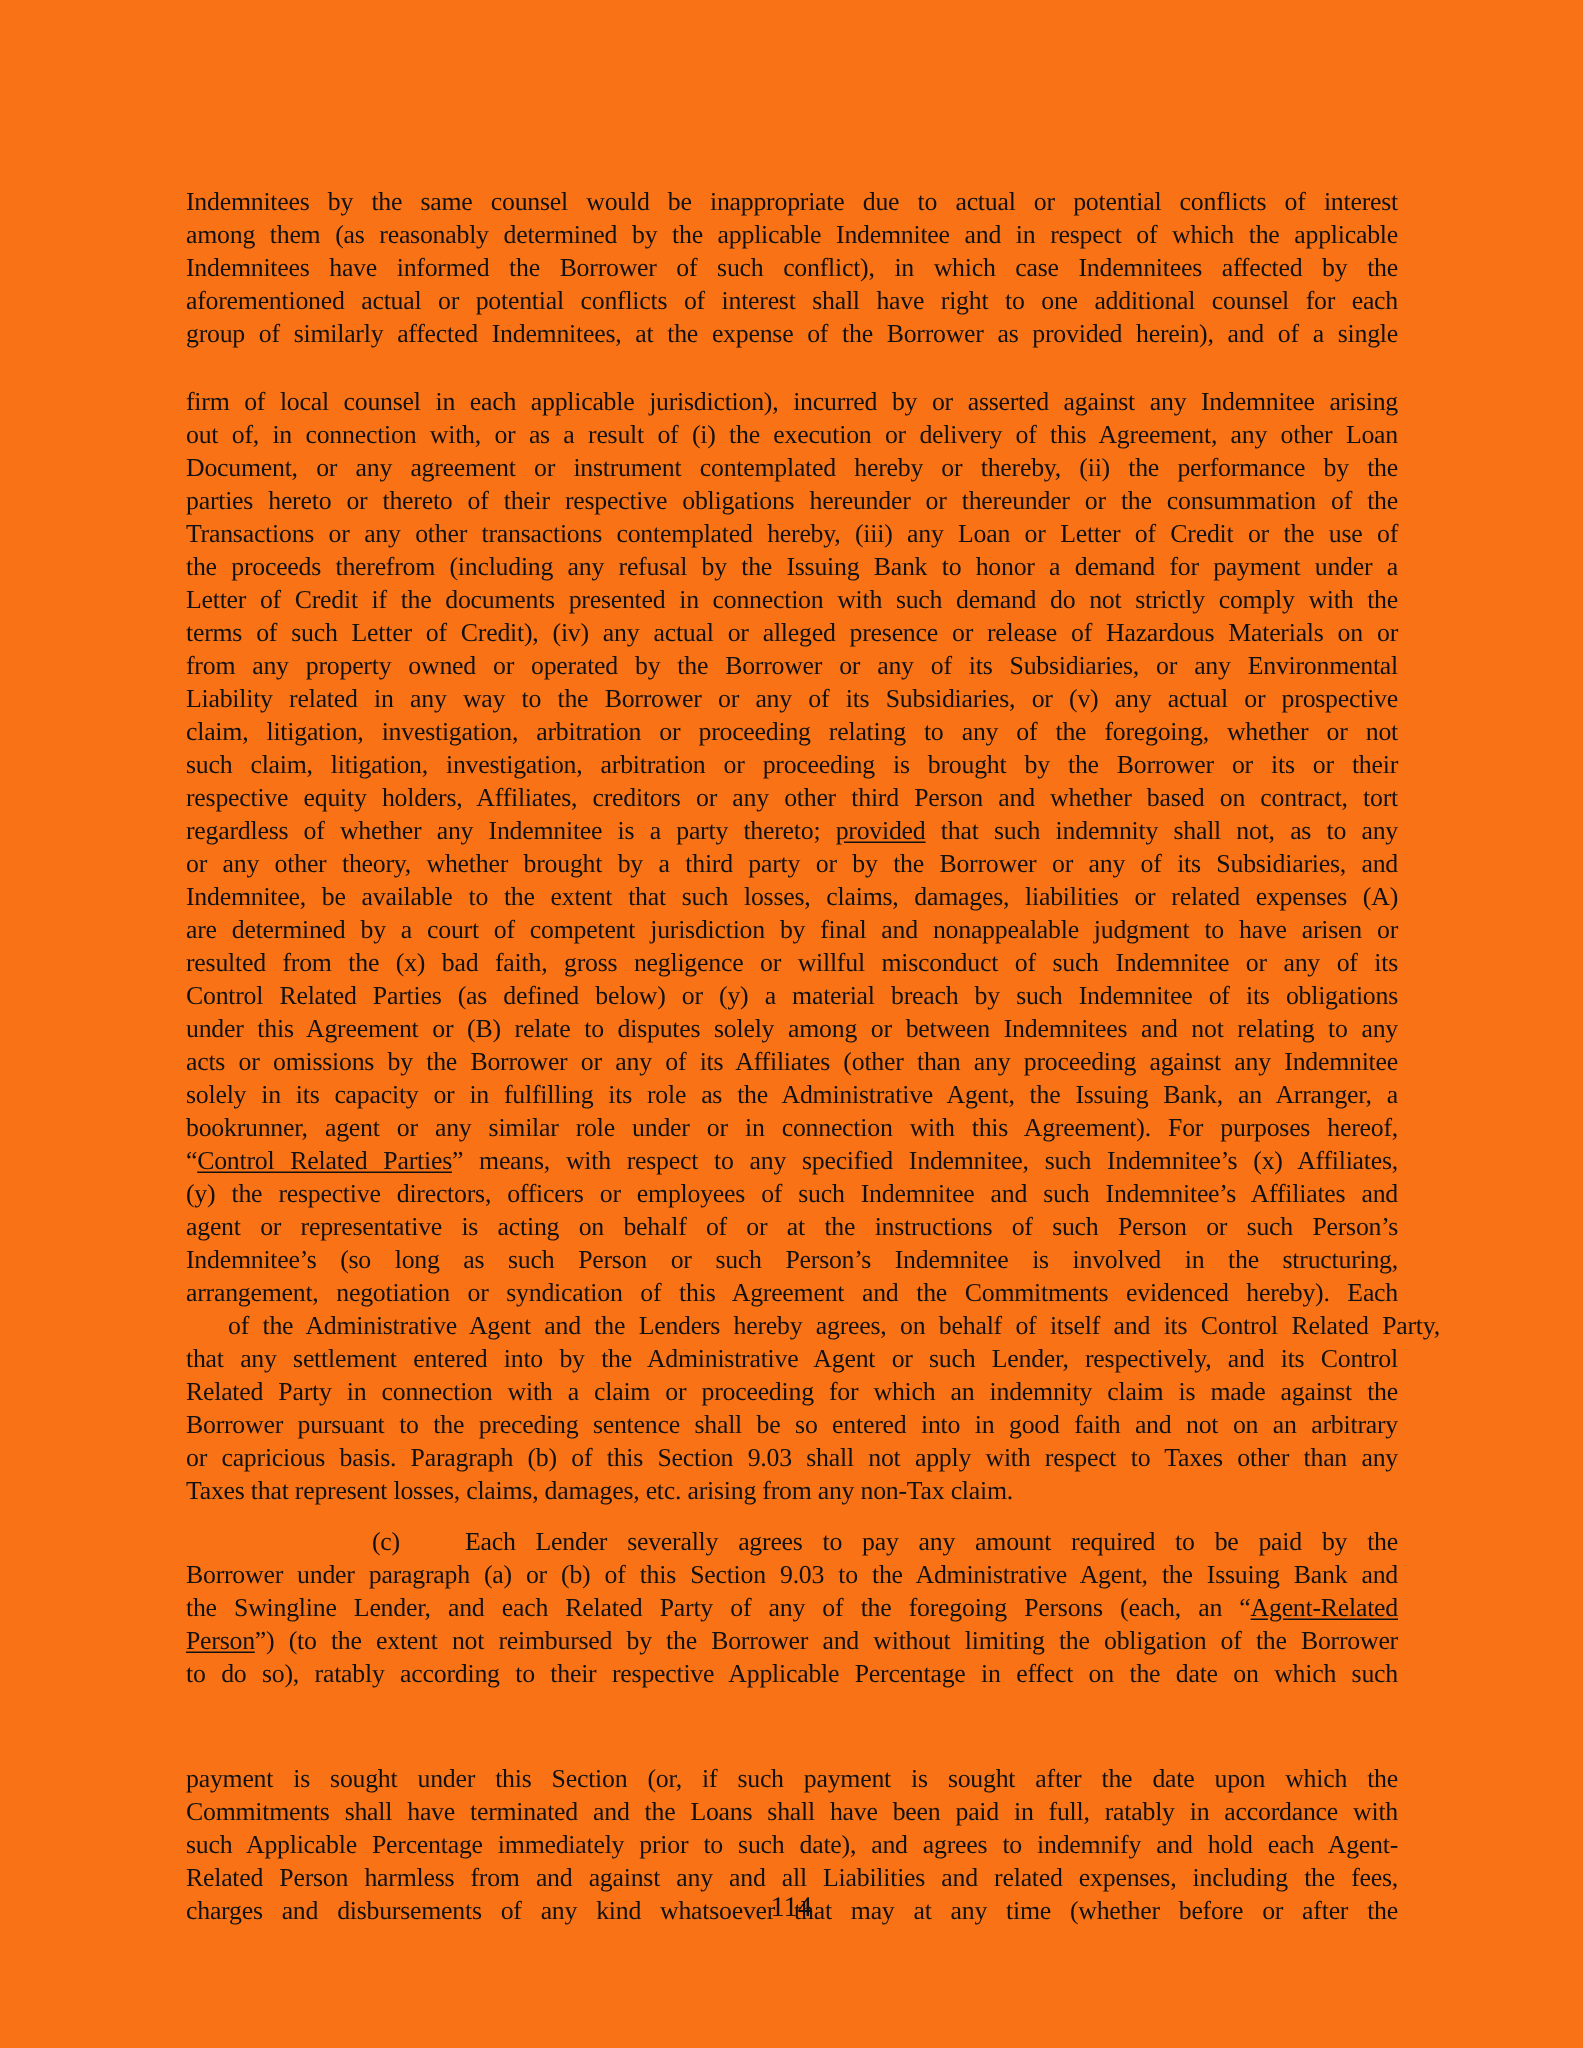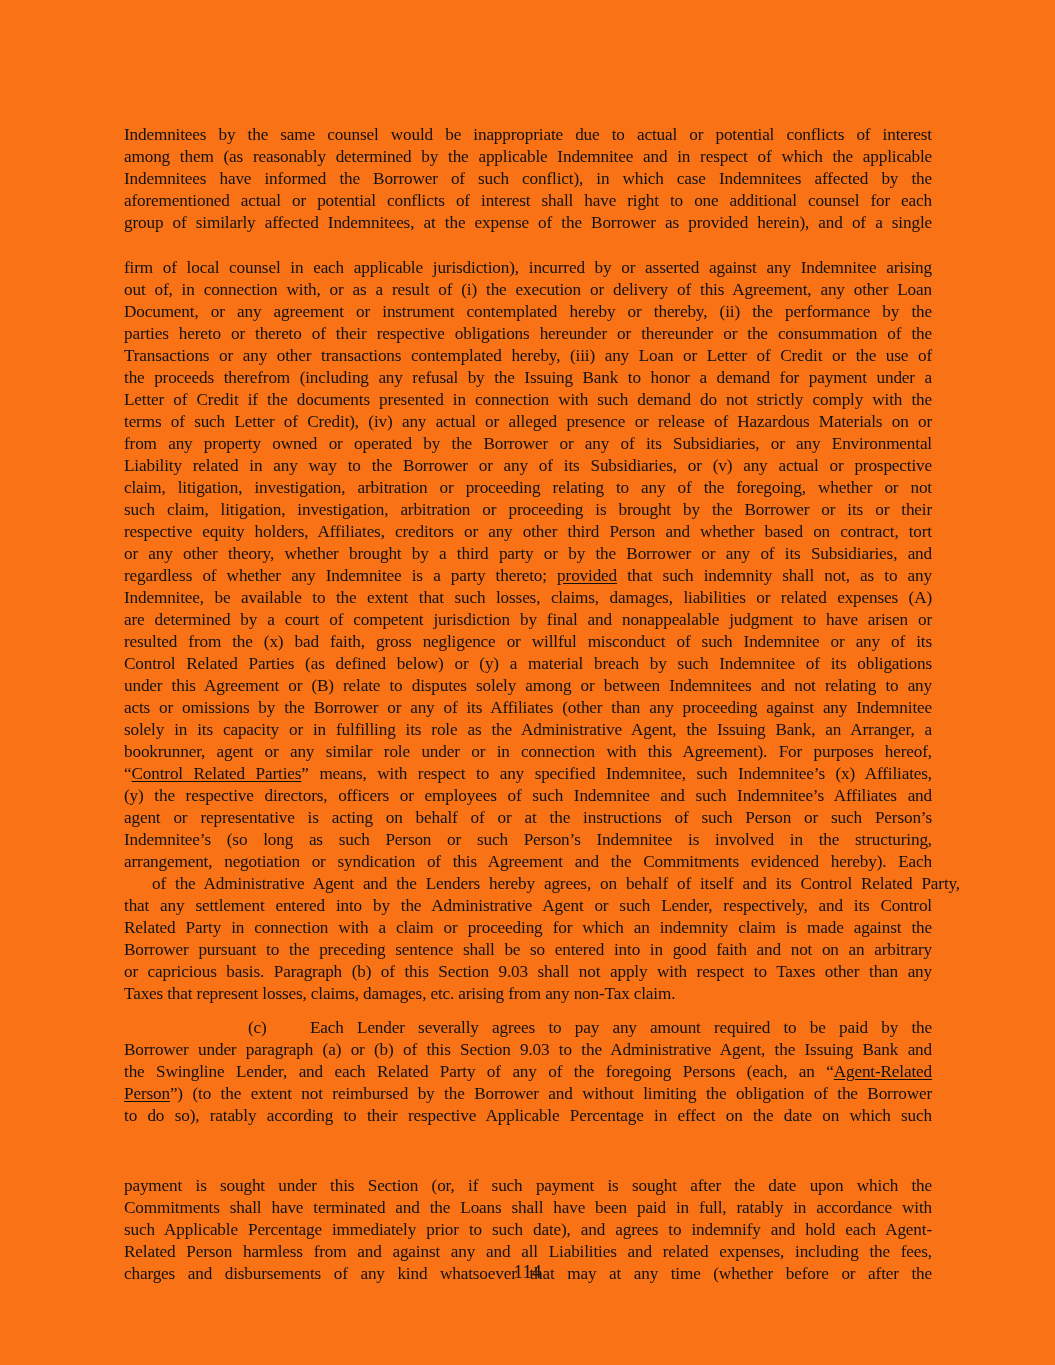--- a/index.html
+++ b/index.html
@@ -55,22 +55,22 @@
     <span class="line" style="text-align: left; white-space: nowrap; display: block; width: auto; word-spacing: 5.91563px;">parties hereto or thereto of their respective obligations hereunder or thereunder or the consummation of the</span>
     <span class="line" style="text-align: left; white-space: nowrap; display: block; width: auto; word-spacing: 5.51746px;">Transactions or any other transactions contemplated hereby, (iii) any Loan or Letter of Credit or the use of</span>
     <span class="line" style="text-align: left; white-space: nowrap; display: block; width: auto; word-spacing: 5.45404px;">the proceeds therefrom (including any refusal by the Issuing Bank to honor a demand for payment under a</span>
     <span class="line" style="text-align: left; white-space: nowrap; display: block; width: auto; word-spacing: 5.02849px;">Letter of Credit if the documents presented in connection with such demand do not strictly comply with the</span>
     <span class="line" style="text-align: left; white-space: nowrap; display: block; width: auto; word-spacing: 5.19792px;">terms of such Letter of Credit), (iv) any actual or alleged presence or release of Hazardous Materials on or</span>
     <span class="line" style="text-align: left; white-space: nowrap; display: block; width: auto; word-spacing: 7.19727px;">from any property owned or operated by the Borrower or any of its Subsidiaries, or any Environmental</span>
     <span class="line" style="text-align: left; white-space: nowrap; display: block; width: auto; word-spacing: 6.75781px;">Liability related in any way to the Borrower or any of its Subsidiaries, or (v) any actual or prospective</span>
     <span class="line" style="text-align: left; white-space: nowrap; display: block; width: auto; word-spacing: 7.93638px;">claim, litigation, investigation, arbitration or proceeding relating to any of the foregoing, whether or not</span>
     <span class="line" style="text-align: left; white-space: nowrap; display: block; width: auto; word-spacing: 7.90417px;">such claim, litigation, investigation, arbitration or proceeding is brought by the Borrower or its or their</span>
     <span class="line" style="text-align: left; white-space: nowrap; display: block; width: auto; word-spacing: 6.05px;">respective equity holders, Affiliates, creditors or any other third Person and whether based on contract, tort</span>
+    <span class="line" style="text-align: left; white-space: nowrap; display: block; width: auto; word-spacing: 6.06801px;"><span>regardless of whether any Indemnitee is a party thereto; </span><span class="u">provided</span><span> that such indemnity shall not, as to any</span></span>
     <span class="line" style="text-align: left; white-space: nowrap; display: block; width: auto; word-spacing: 6.20066px;">or any other theory, whether brought by a third party or by the Borrower or any of its Subsidiaries, and</span>
-    <span class="line" style="text-align: left; white-space: nowrap; display: block; width: auto; word-spacing: 6.06801px;"><span>regardless of whether any Indemnitee is a party thereto; </span><span class="u">provided</span><span> that such indemnity shall not, as to any</span></span>
     <span class="line" style="text-align: left; white-space: nowrap; display: block; width: auto; word-spacing: 6.43333px;">Indemnitee, be available to the extent that such losses, claims, damages, liabilities or related expenses (A)</span>
     <span class="line" style="text-align: left; white-space: nowrap; display: block; width: auto; word-spacing: 5.8457px;">are determined by a court of competent jurisdiction by final and nonappealable judgment to have arisen or</span>
     <span class="line" style="text-align: left; white-space: nowrap; display: block; width: auto; word-spacing: 6.94945px;">resulted from the (x) bad faith, gross negligence or willful misconduct of such Indemnitee or any of its</span>
     <span class="line" style="text-align: left; white-space: nowrap; display: block; width: auto; word-spacing: 6.67871px;">Control Related Parties (as defined below) or (y) a material breach by such Indemnitee of its obligations</span>
     <span class="line" style="text-align: left; white-space: nowrap; display: block; width: auto; word-spacing: 5.03033px;">under this Agreement or (B) relate to disputes solely among or between Indemnitees and not relating to any</span>
     <span class="line" style="text-align: left; white-space: nowrap; display: block; width: auto; word-spacing: 4.78493px;">acts or omissions by the Borrower or any of its Affiliates (other than any proceeding against any Indemnitee</span>
     <span class="line" style="text-align: left; white-space: nowrap; display: block; width: auto; word-spacing: 5.82726px;">solely in its capacity or in fulfilling its role as the Administrative Agent, the Issuing Bank, an Arranger, a</span>
     <span class="line" style="text-align: left; white-space: nowrap; display: block; width: auto; word-spacing: 6.82031px;">bookrunner, agent or any similar role under or in connection with this Agreement).  For purposes hereof,</span>
     <span class="line" style="text-align: left; white-space: nowrap; display: block; width: auto; word-spacing: 6.44231px;"><span>“</span><span class="u">Control Related Parties</span><span>” means, with respect to any specified Indemnitee, such Indemnitee’s (x) Affiliates,</span></span>
     <span class="line" style="text-align: left; white-space: nowrap; display: block; width: auto; word-spacing: 6.57701px;">(y) the respective directors, officers or employees of such Indemnitee and such Indemnitee’s Affiliates and</span>

